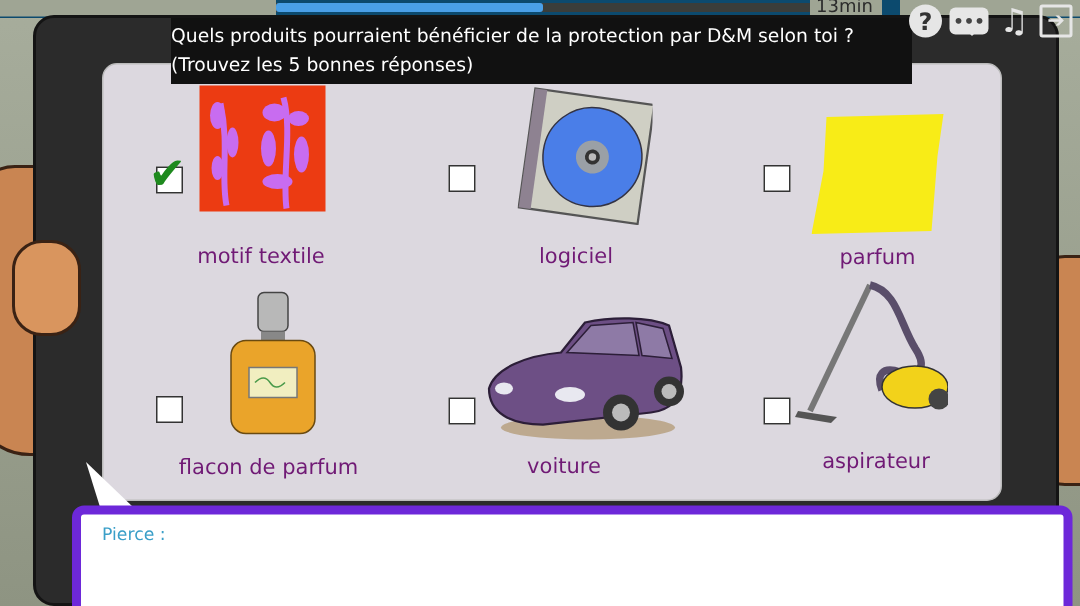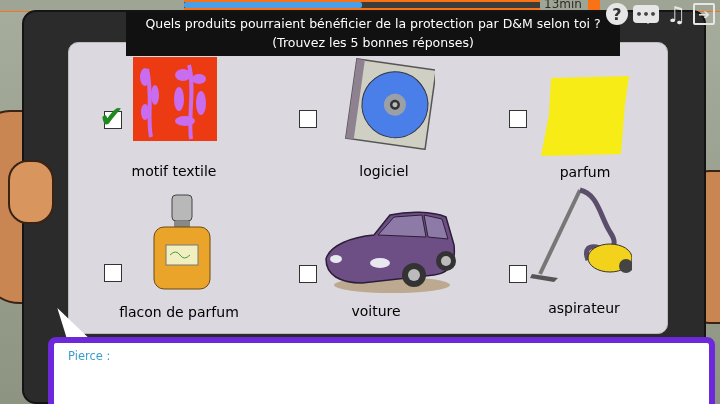--- a/index.html
+++ b/index.html
@@ -1,47 +1,47 @@
 <!DOCTYPE html>
 <html><head>
 <meta charset="utf-8">
 <style>
   html,body{margin:0;padding:0;}
   body{width:720px;height:404px;overflow:hidden;position:relative;background:#9aa08f;font-family:"DejaVu Sans","Liberation Sans",sans-serif;}
   .bg{position:absolute;inset:0;background:linear-gradient(180deg,#a7ad9c 0%,#8e9482 100%);}
-  .topbar{position:absolute;left:0;top:0;width:720px;height:12px;background:#f97316;}
+  .topbar{position:absolute;left:0;top:0;width:720px;height:12px;background:#0c4a6e;}
   .topbar-left{position:absolute;left:0;top:0;width:184px;height:11px;background:#9fa594;}
   .progress-track{position:absolute;left:184px;top:2px;width:356px;height:6px;background:#3a3d3a;}
   .progress-fill{position:absolute;left:0;top:0;height:6px;background:#4aa0e8;border-radius:2px;}
   .timer{position:absolute;left:540px;top:-3px;font-size:12px;color:#2c2c2c;background:#9fa594;padding:0 6px 0 4px;height:14px;line-height:14px;}
   .topbar-right{position:absolute;left:600px;top:0;width:120px;height:11px;background:#9fa594;}
 
   
   .hand-left{position:absolute;left:-20px;top:110px;width:70px;height:190px;background:#c98552;border-radius:30px 10px 10px 40px;border:2px solid #3a2214;}
   .thumb-left{position:absolute;left:8px;top:160px;width:42px;height:60px;background:#d9955e;border-radius:20px;border:2px solid #3a2214;}
   .hand-right{position:absolute;left:690px;top:170px;width:50px;height:150px;background:#c98552;border-radius:20px 0 0 20px;border:2px solid #3a2214;}
 
   
   .tablet{position:absolute;left:22px;top:10px;width:680px;height:390px;background:#2b2b2b;border-radius:14px;border:2px solid #141414;}
   .screen{position:absolute;left:68px;top:42px;width:598px;height:290px;background:#dcd8df;border-radius:10px;border:1px solid #bbb;}
 
-  .question{position:absolute;left:114px;top:12px;width:494px;height:42px;background:#111;color:#fff;text-align:center;font-size:12.5px;line-height:19px;padding-top:2px;margin-left:12px;}
+  .question{position:absolute;left:114px;top:12px;width:494px;height:42px;background:#111;color:#fff;text-align:left;font-size:12.5px;line-height:19px;padding-top:2px;}
 
   .icons{position:absolute;left:606px;top:2px;display:flex;gap:5px;align-items:center;}
   .icon-btn{width:24px;height:24px;display:flex;align-items:center;justify-content:center;color:#e8e8e8;font-weight:bold;}
   .help{border-radius:50%;background:#e6e6e6;color:#333;font-size:16px;width:22px;height:22px;}
   .chat{background:#e6e6e6;border-radius:4px;width:26px;height:18px;color:#444;font-size:11px;position:relative;}
   .chat:after{content:"";position:absolute;bottom:-5px;left:11px;border:4px solid transparent;border-top:4px solid #e6e6e6;}
   .music{font-size:22px;color:#e6e6e6;}
   .exit{border:2px solid #e6e6e6;width:18px;height:18px;font-size:14px;color:#e6e6e6;border-radius:2px;}
 
   .item{position:absolute;}
   .checkbox{position:absolute;width:16px;height:16px;background:#fff;border:1px solid #333;cursor:pointer;}
   .check-mark{position:absolute;left:-6px;top:-10px;color:#1e8a1e;font-size:30px;font-weight:bold;line-height:30px;}
-  .label{position:absolute;font-size:14px;color:#000000;white-space:nowrap;text-align:center;}
+  .label{position:absolute;font-size:14px;color:#701a75;white-space:nowrap;text-align:center;}
   .pic{position:absolute;}
 
   .dialog{position:absolute;left:48px;top:337px;width:655px;height:64px;background:#fff;border-radius:8px;border:6px solid #6d28d9;}
   .dialog-tail{position:absolute;left:58px;top:308px;width:0;height:0;border-left:8px solid transparent;border-right:14px solid transparent;border-bottom:30px solid #fff;transform:skewX(30deg);}
   .speaker{position:absolute;left:14px;top:6px;font-size:11.5px;color:#3a9fc8;}
   .speech{position:absolute;left:14px;top:23px;width:620px;font-size:11.5px;line-height:19px;color:#222;}
 </style>
 </head>
 <body>
 

